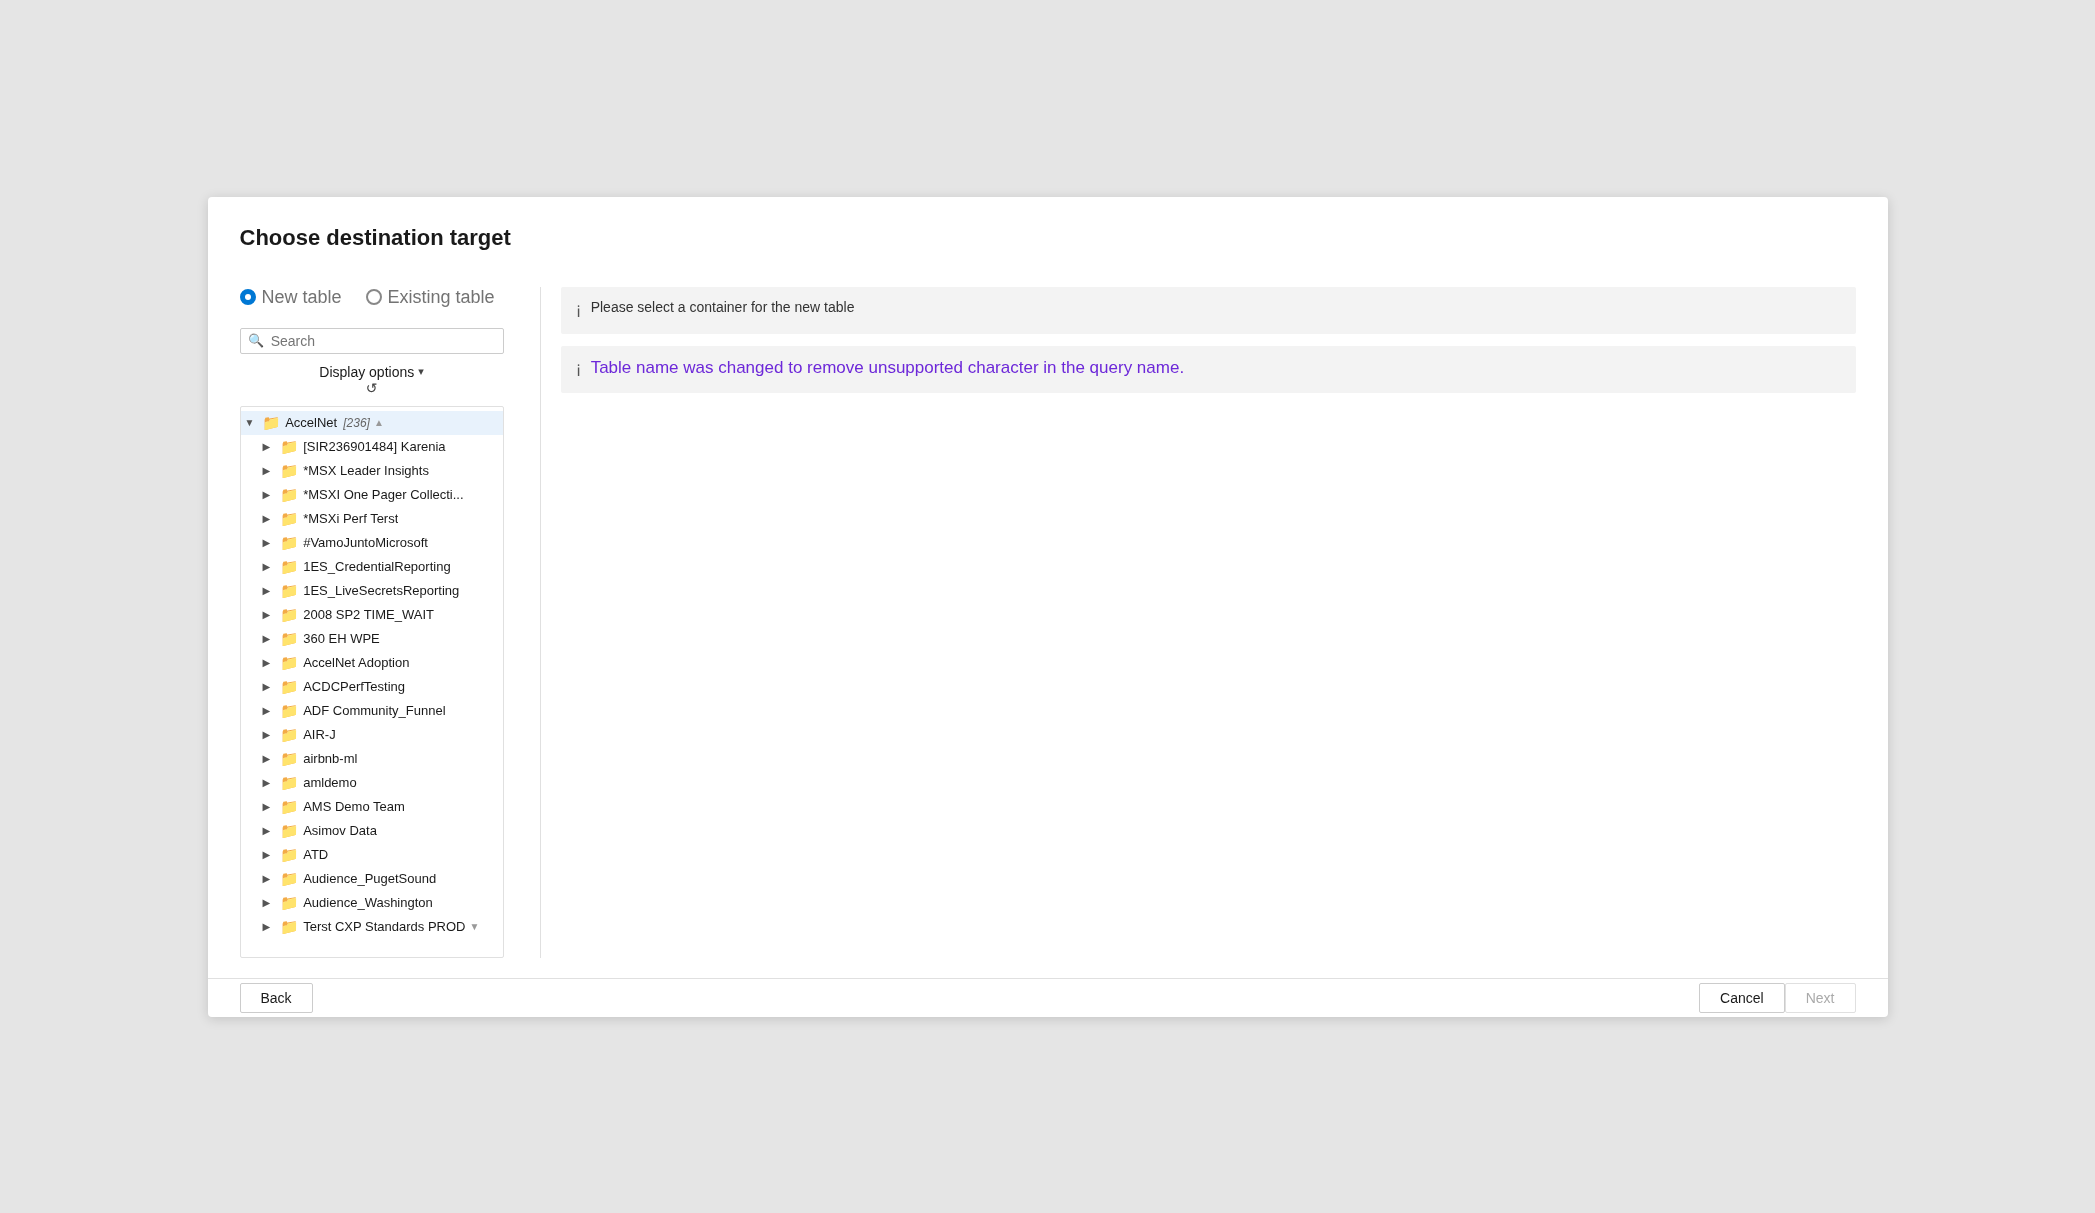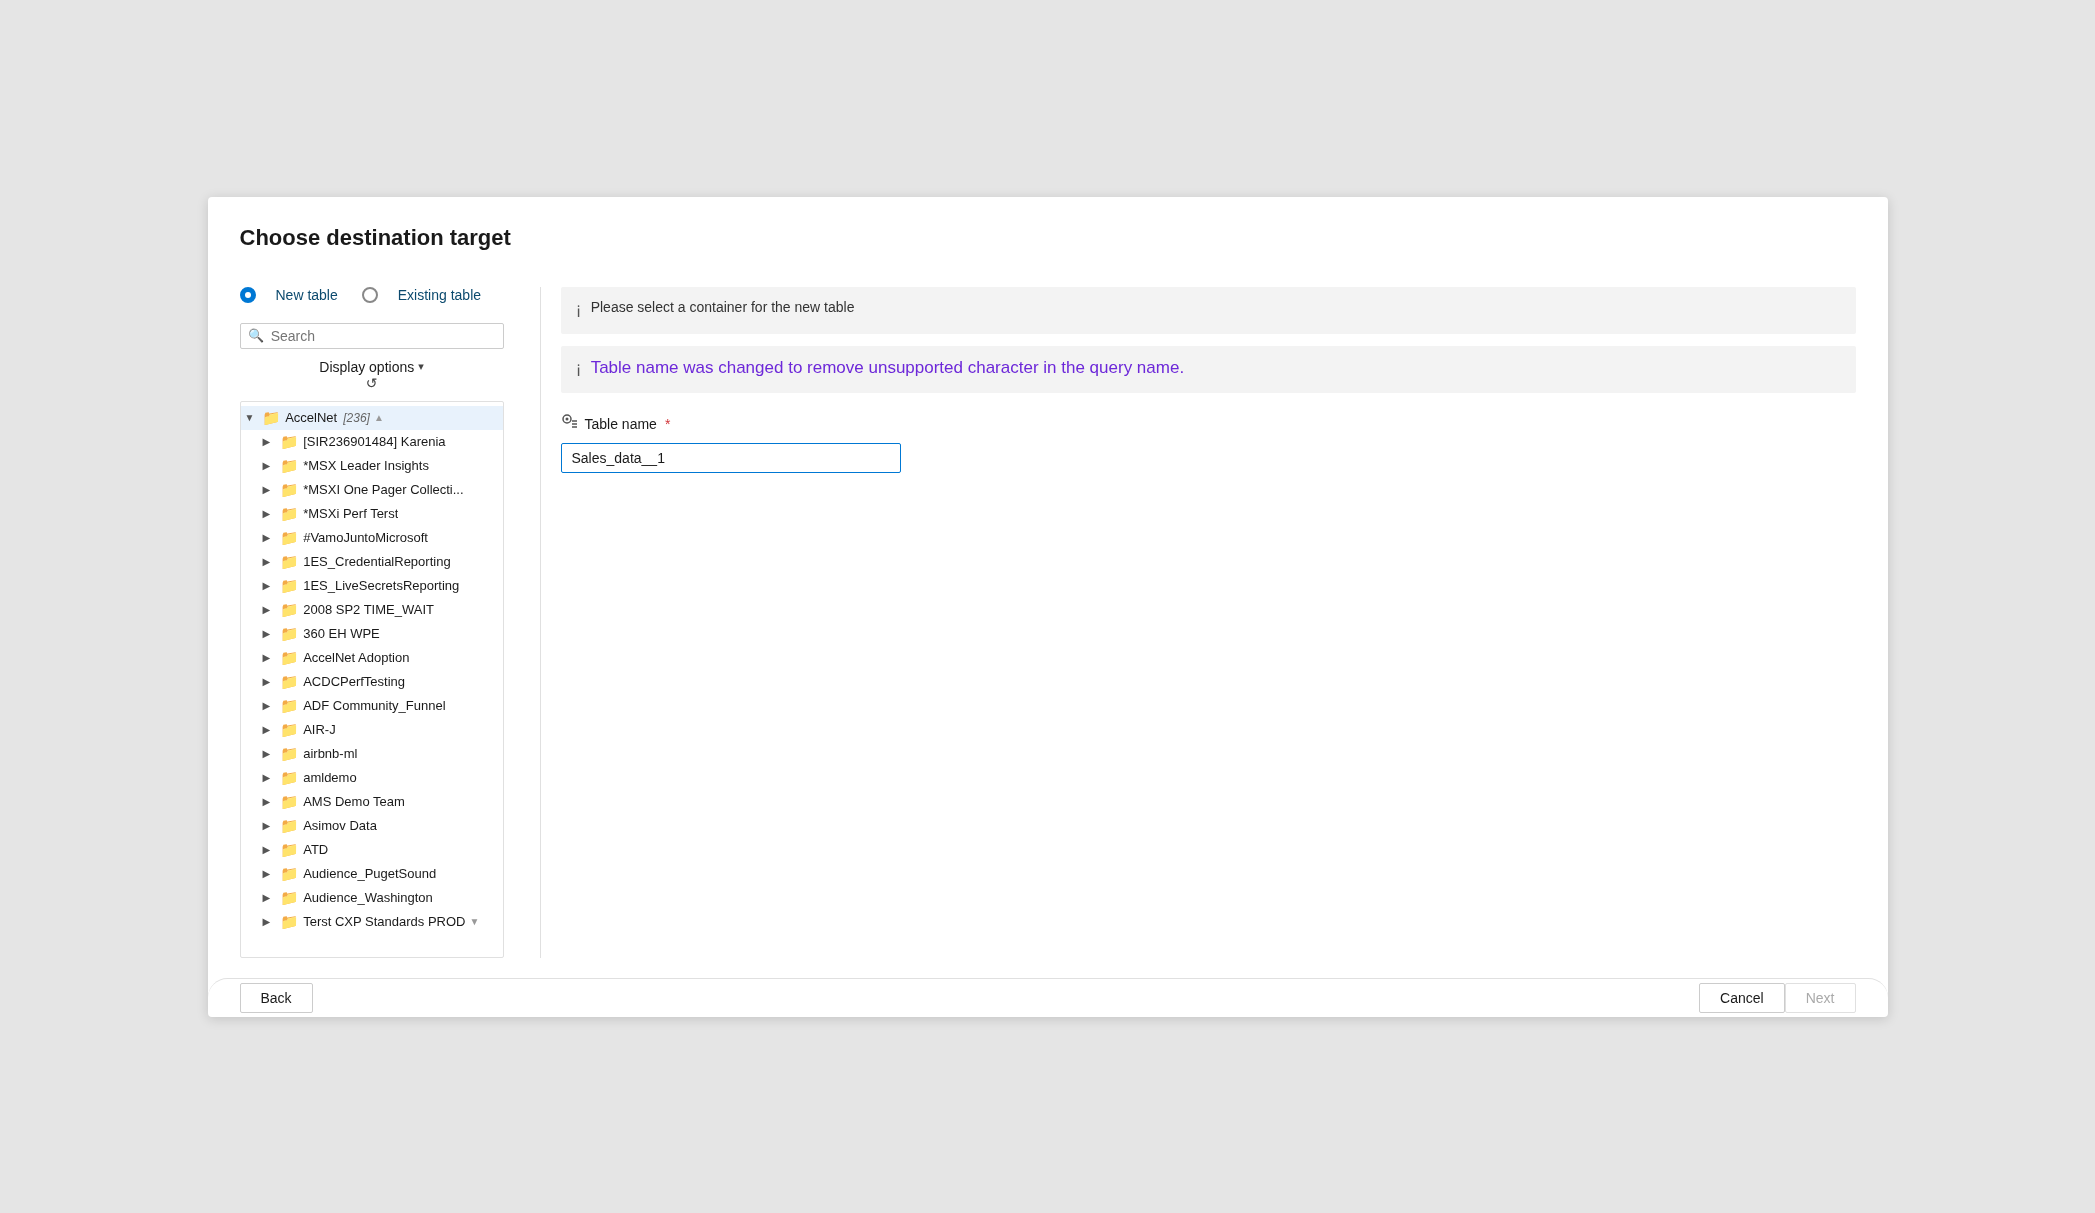--- a/index.html
+++ b/index.html
@@ -79,23 +79,22 @@
       width: 6px;
       height: 6px;
       border-radius: 50%;
       background: #fff;
     }
     .radio-circle.unselected {
       border-color: #888;
       background: #fff;
     }
     .radio-label {
-      font-size: 14px;
-      color: #0c4a6e;
-      margin-left: 14px;
+      font-size: 18px;
+      color: #737373;
     }
     
     .search-box {
       display: flex;
       align-items: center;
       border: 1px solid #ccc;
       border-radius: 2px;
       padding: 4px 8px;
       gap: 6px;
       background: #fff;
@@ -271,21 +270,20 @@
       outline: none;
     }
     
     .dialog-footer {
       display: flex;
       justify-content: space-between;
       align-items: center;
       padding: 4px 32px;
       border-top: 1px solid #e0e0e0;
       margin-top: auto;
-      border-radius: 25px;
     }
     .footer-left {}
     .footer-right {
       display: flex;
       gap: 0;
     }
     .btn {
       padding: 6px 20px;
       border-radius: 2px;
       font-size: 14px;
@@ -476,36 +474,20 @@
       <div class="info-banner">
         <span class="info-icon">ℹ</span>
         <span class="info-text">Please select a container for the new table</span>
       </div>
 
       <div class="warning-banner">
         <span class="warning-icon">ℹ</span>
         <span class="warning-text">Table name was changed to remove unsupported character in the query name.</span>
       </div>
 
-      <div class="table-name-section">
-        <div class="table-name-label-row">
-          <span class="table-name-icon">
-            <svg width="18" height="18" viewBox="0 0 18 18" fill="none" xmlns="http://www.w3.org/2000/svg">
-              <circle cx="6" cy="6" r="4" stroke="#555" stroke-width="1.5" fill="none"></circle>
-              <circle cx="6" cy="6" r="1.5" fill="#555"></circle>
-              <line x1="11" y1="8" x2="16" y2="8" stroke="#555" stroke-width="1.5"></line>
-              <line x1="11" y1="11" x2="16" y2="11" stroke="#555" stroke-width="1.5"></line>
-              <line x1="11" y1="14" x2="16" y2="14" stroke="#555" stroke-width="1.5"></line>
-            </svg>
-          </span>
-          <span class="table-name-label">Table name</span>
-          <span class="required-star">*</span>
-        </div>
-        <input class="table-name-input" type="text" value="Sales_data__1" style="">
-      </div>
     </div>
   </div>
 
   <div class="dialog-footer">
     <div class="footer-left">
       <button class="btn">Back</button>
     </div>
     <div class="footer-right">
       <button class="btn">Cancel</button>
       <button class="btn btn-disabled">Next</button>

